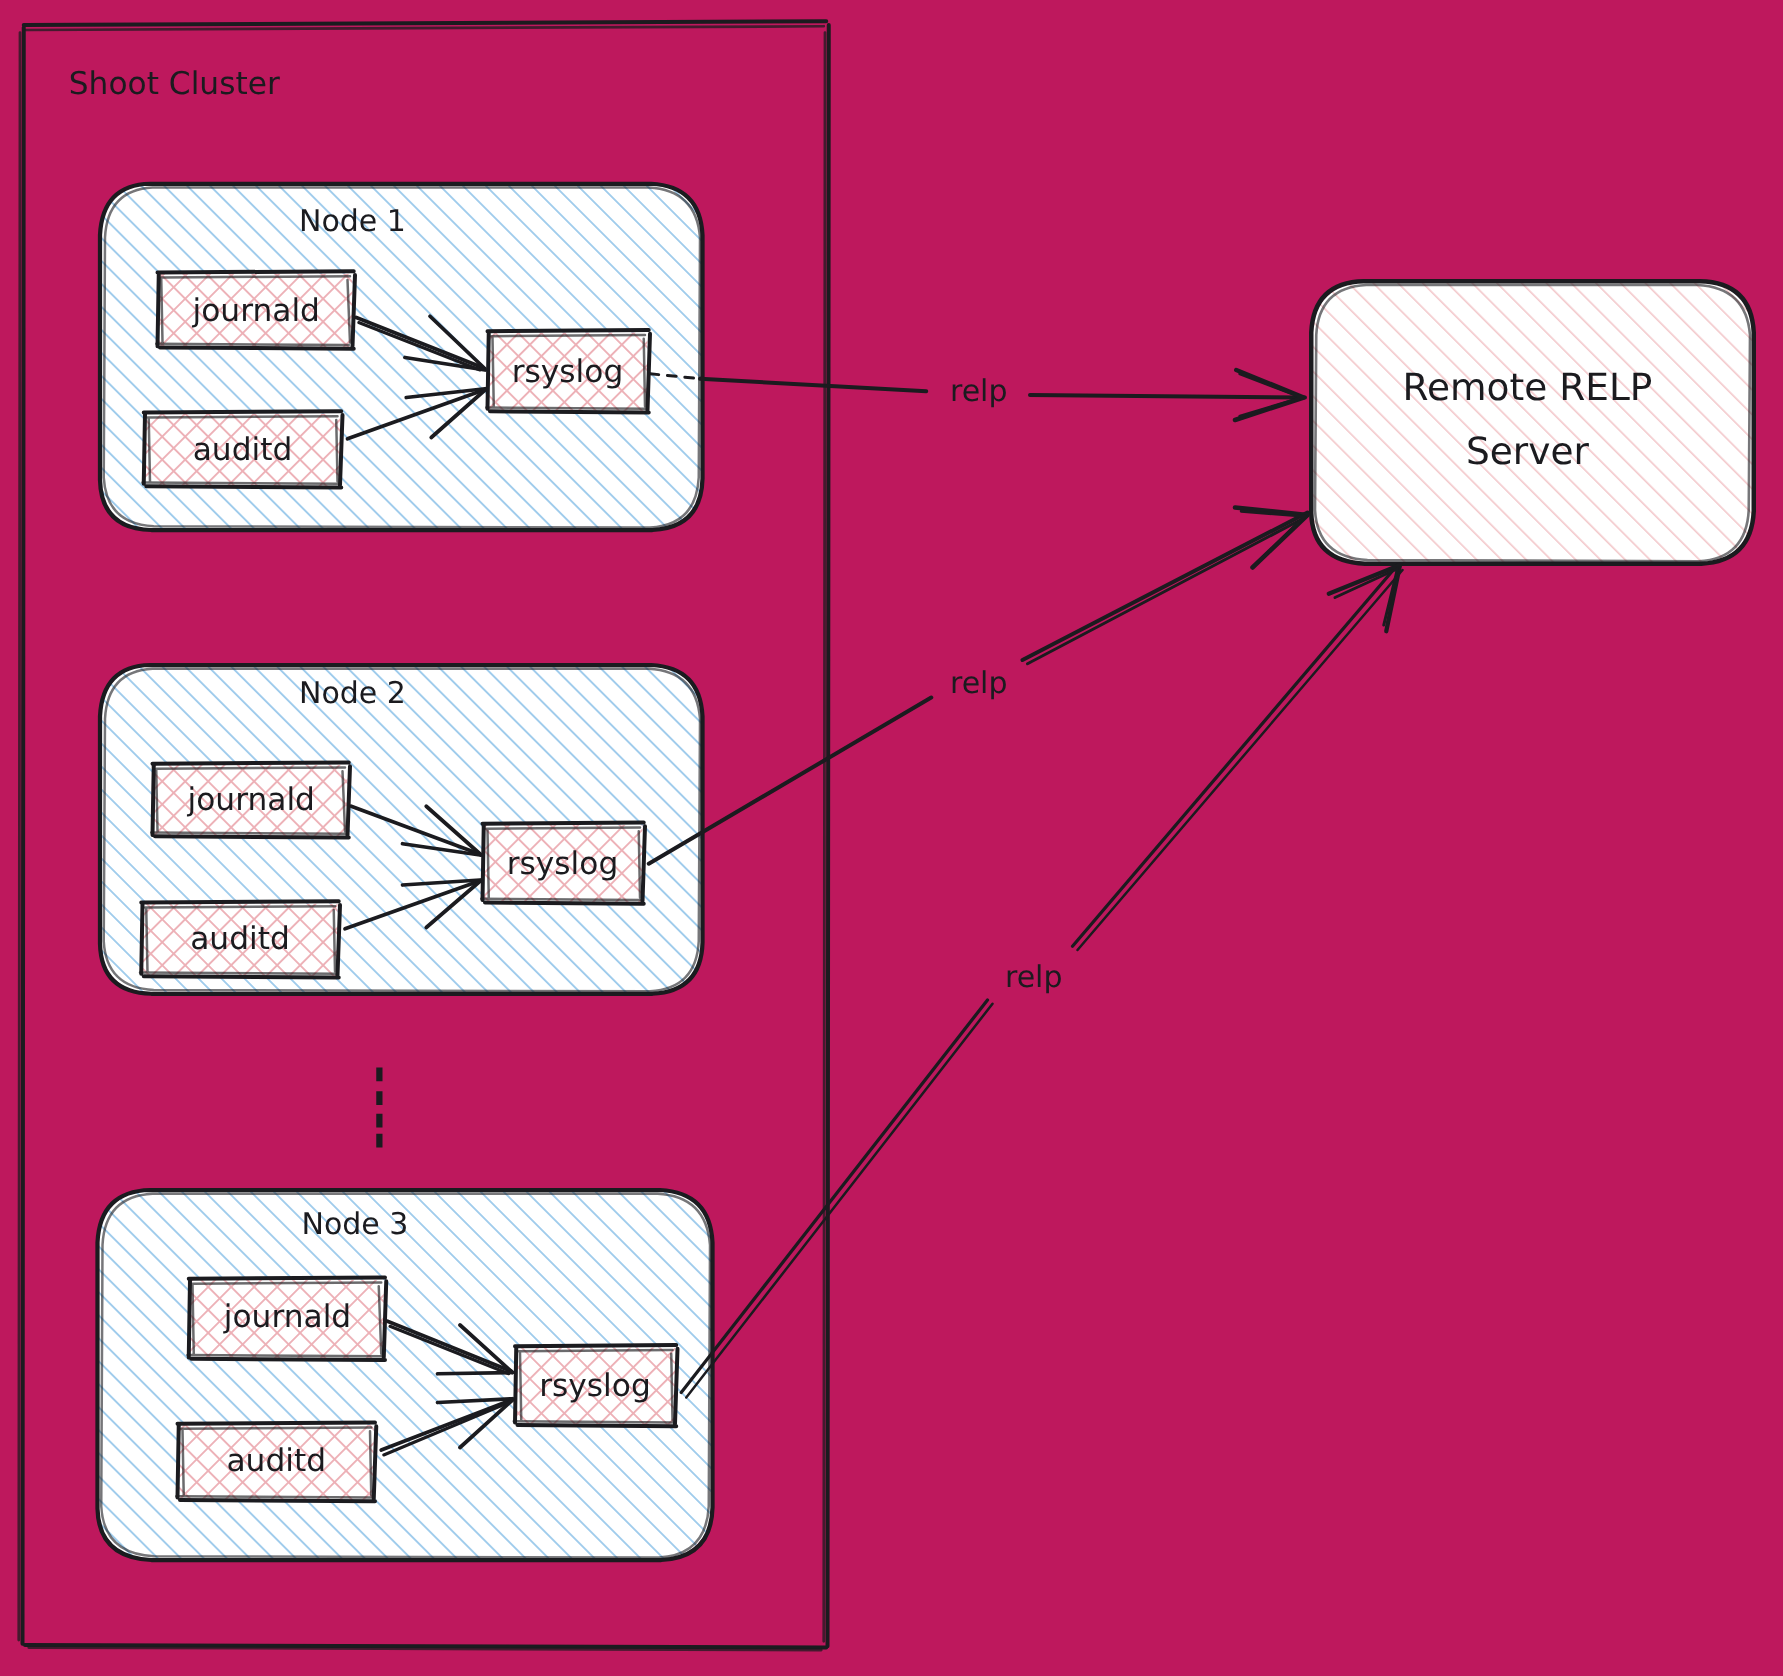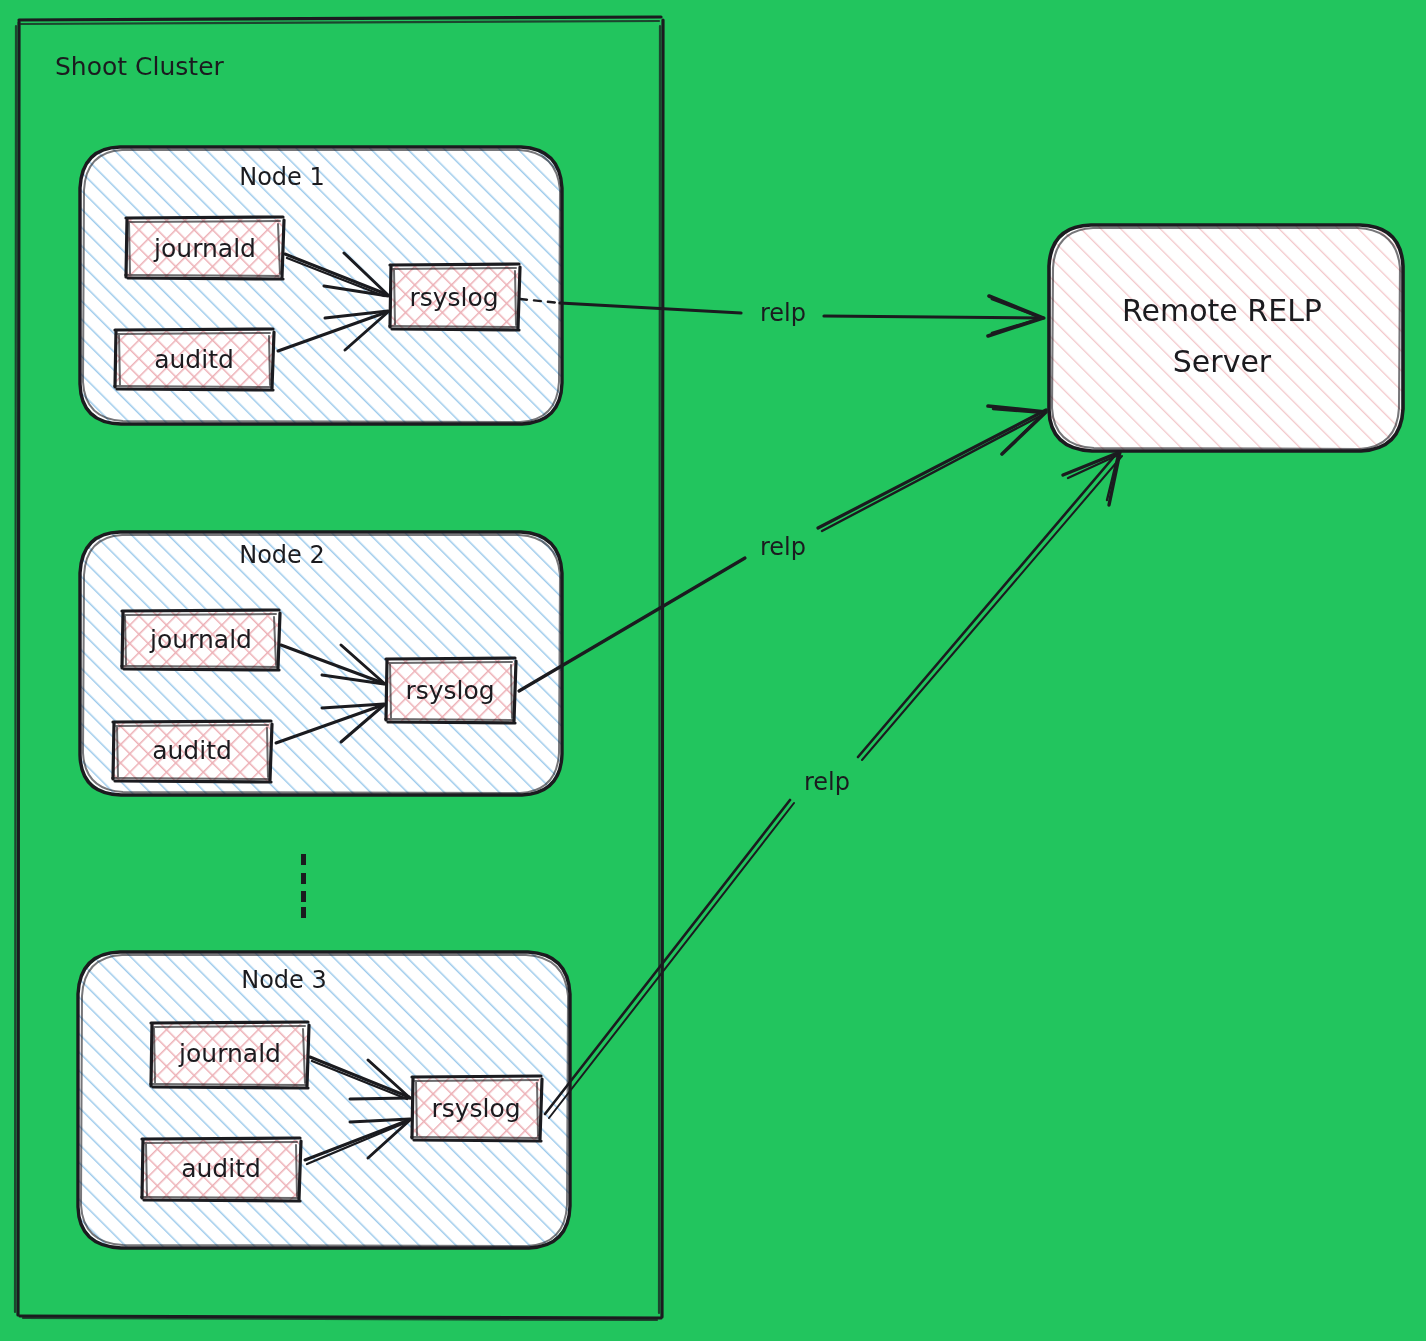--- a/index.html
+++ b/index.html
@@ -1,18 +1,18 @@
 <!DOCTYPE html>
 <html><head>
 <meta charset="utf-8">
 <style>
   html,body{margin:0;padding:0;background:#ffffff;}
   body{width:1426px;height:1341px;overflow:hidden;
        font-family:"DejaVu Sans",sans-serif;}
-  #stage{position:relative;width:1426px;height:1341px;background:#22c55e;}
+  #stage{position:relative;width:1426px;height:1341px;background:#be185d;}
   svg#canvas{position:absolute;left:0;top:0;width:1426px;height:1341px;}
   .lbl{font-family:"DejaVu Sans",sans-serif;fill:#1b1b1f;dominant-baseline:middle;}
   .lbl-cluster{font-size:25px;}
   .lbl-node{font-size:24px;text-anchor:middle;}
   .lbl-proc{font-size:25px;text-anchor:middle;}
   .lbl-server{font-size:30px;text-anchor:middle;}
   .lbl-edge{font-size:24px;text-anchor:middle;}
   .stroke{fill:none;stroke:#1b1b1f;stroke-linecap:round;stroke-linejoin:round;}
 </style>
 </head>

